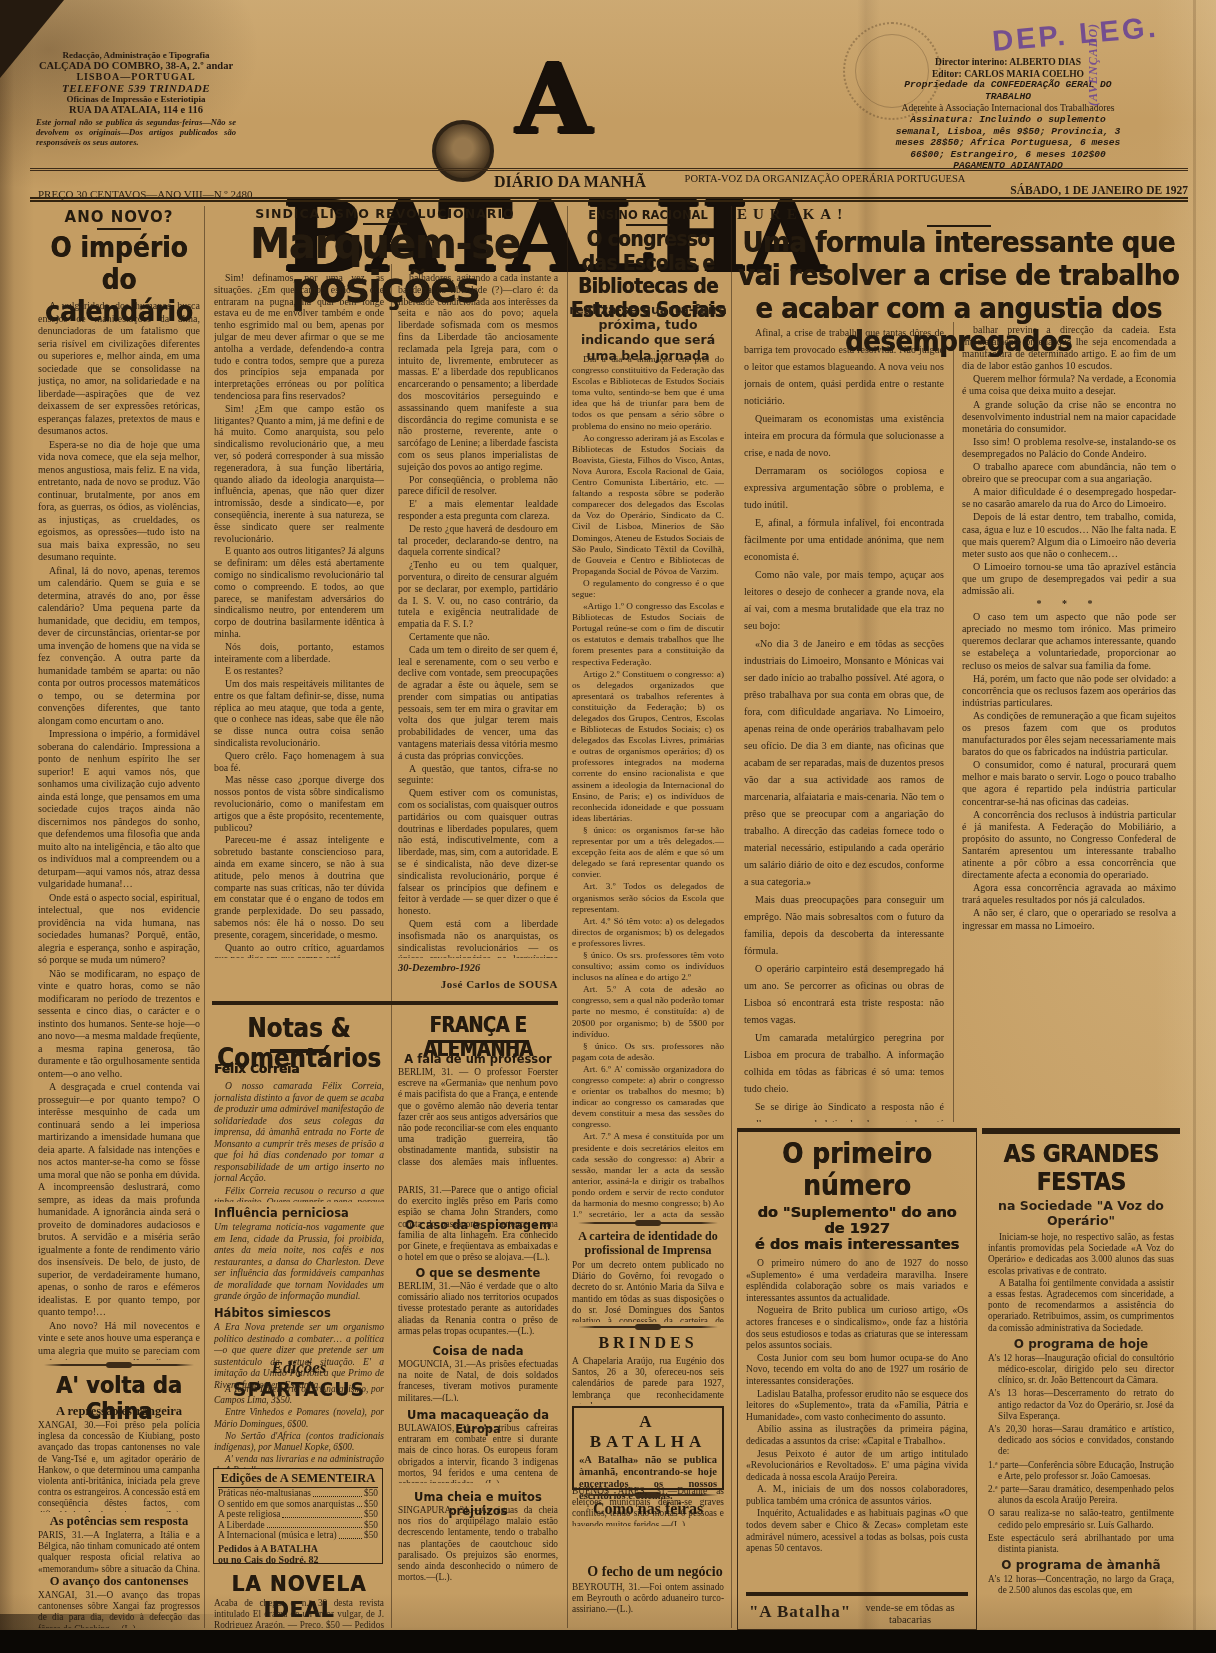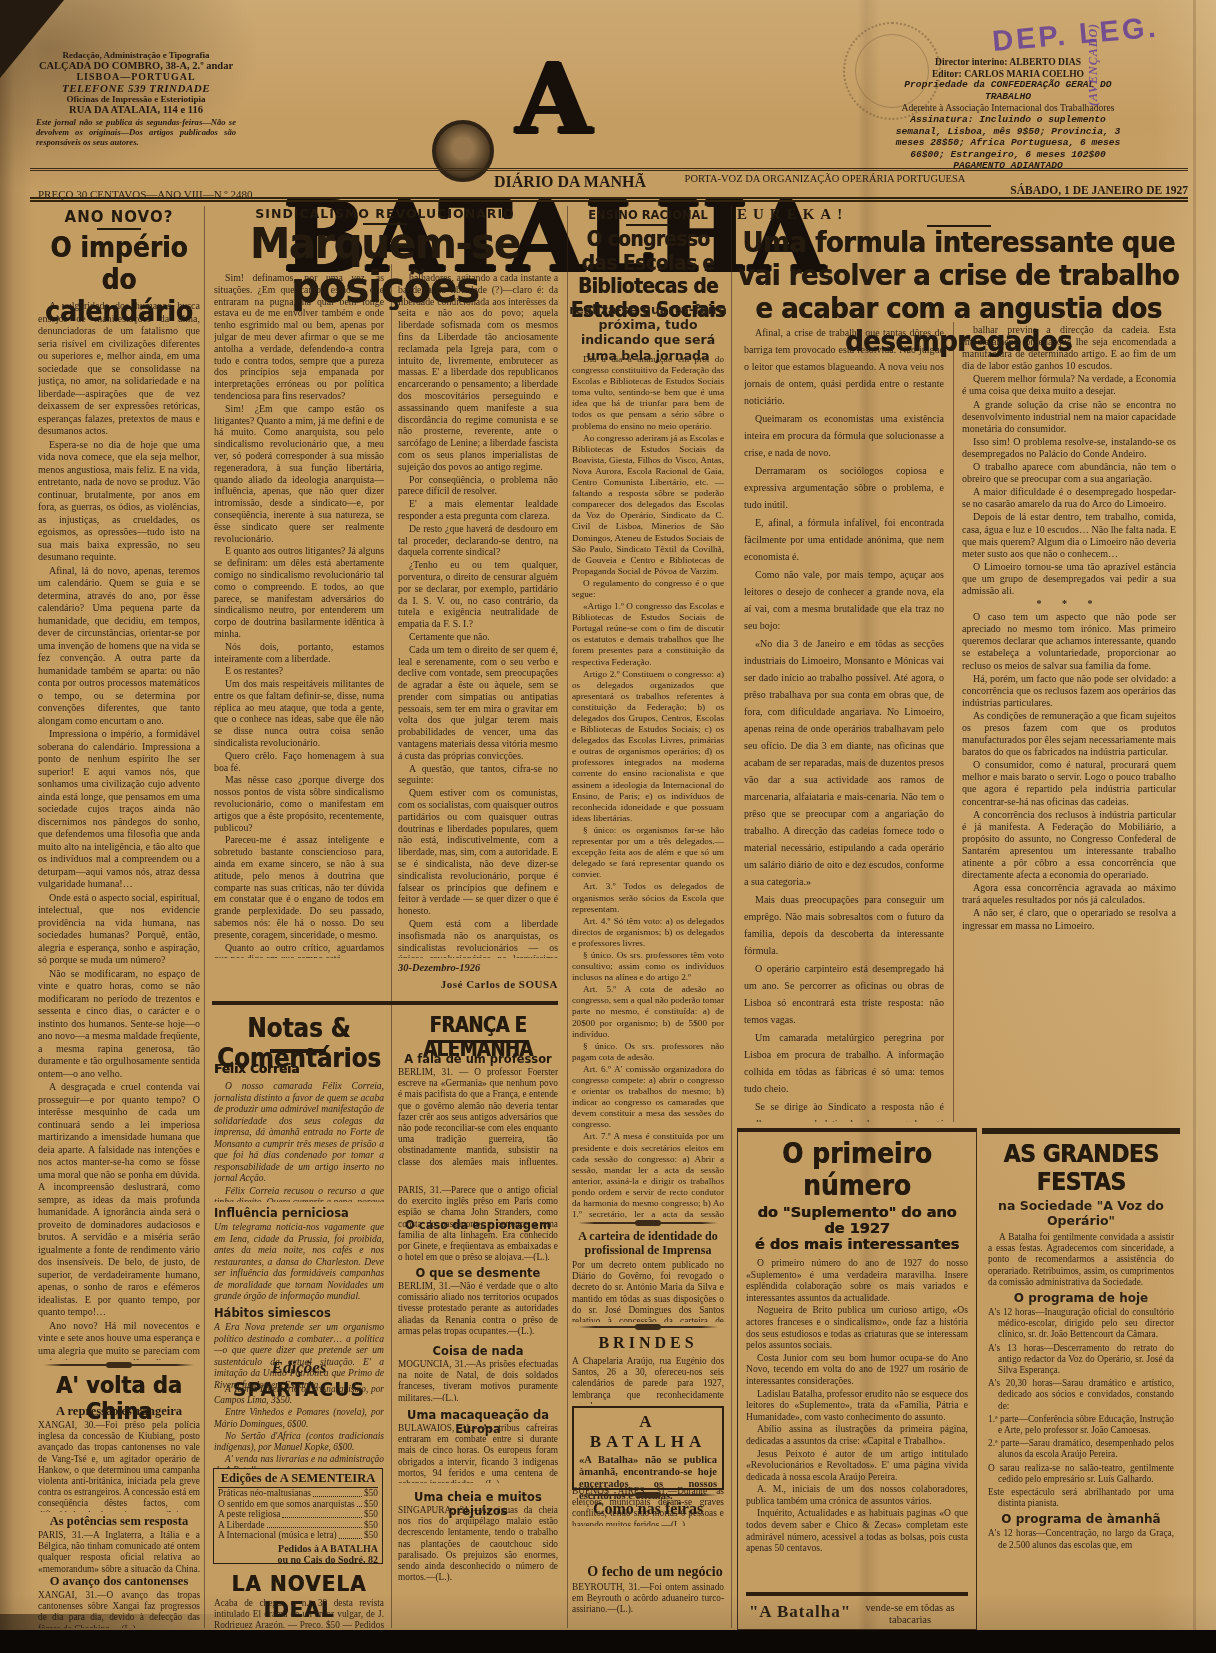--- a/index.html
+++ b/index.html
@@ -110,21 +110,21 @@
   #spartacus-title{left:214px;top:1358px;width:170px;text-align:center;color:#241a0e;}
   #spartacus-title .sp-a{font-family:"Liberation Serif",serif;font-weight:700;font-size:17px;}
   #spartacus-title .sp-b{font-family:"DejaVu Sans",sans-serif;font-weight:700;font-size:19px;letter-spacing:1px;}
   #spartacus-items{left:214px;top:1384px;width:170px;height:84px;font-size:9.4px;line-height:11.2px;}
   #sementeira-box{left:213px;top:1468px;width:170px;height:96px;border:1.5px solid #2c1f10;padding:2px 4px;box-sizing:border-box;}
   #sementeira-head{font-size:12.5px;border-bottom:1px solid #2c1f10;padding-bottom:1px;}
   .sem-row{display:flex;font-size:9.4px;line-height:10.6px;}
   .sem-row .sem-name{white-space:nowrap;}
   .sem-row .sem-dots{flex:1;border-bottom:1px dotted #2c1f10;margin:0 2px 2px;}
   .sem-row .sem-price{white-space:nowrap;}
-  #sementeira-foot{font-weight:700;font-size:10px;text-align:right;line-height:11px;margin-top:2px;}
+  #sementeira-foot{font-weight:700;font-size:10px;text-align:left;line-height:11px;margin-top:2px;}
   #novela-title{left:210px;top:1570px;width:178px;font-size:20px;text-align:center;letter-spacing:1px;transform:scaleY(1.1);transform-origin:top center;}
   #novela-body{left:214px;top:1598px;width:170px;height:30px;font-size:9.3px;line-height:11px;}
 
   
   #franca-title{left:394px;top:1012px;width:168px;font-size:18px;text-align:center;letter-spacing:-.5px;transform:scaleY(1.15);transform-origin:top center;}
   #franca-underline{left:432px;top:1040px;width:92px;height:3px;background:#241a0e;}
   .frh{left:398px;width:160px;}
   .frb{left:398px;width:160px;}
   #franca-s0h{top:1052px;} #franca-s0b{top:1067px;height:98px;}
   #franca-s1h{top:1218px;} #franca-s1b{top:1185px;height:76px;}
@@ -452,20 +452,21 @@
     <div id="vende-box">
       <span id="vende-name">"A Batalha"</span>
       <span id="vende-rest">vende-se em tôdas as tabacarias</span>
     </div>
   </div>
 
   <div class="abs" id="festas-box">
     <div class="gothic" id="festas-title">AS GRANDES FESTAS</div>
     <div id="festas-sub">na Sociedade "A Voz do Operário"</div>
     <div class="just" id="festas-paras">
+        <p class="para">Iniciam-se hoje, no respectivo salão, as festas infantis promovidas pela Sociedade «A Voz do Operário» e dedicadas aos 3.000 alunos das suas escolas privativas e de contrato.</p>
         <p class="para">A Batalha foi gentilmente convidada a assistir a essas festas. Agradecemos com sinceridade, a ponto de recomendarmos a assistência do operariado. Retribuimos, assim, os cumprimentos da comissão administrativa da Sociedade.</p>
       </div>
     <div id="festas-today-head">O programa de hoje</div>
     <div class="just" id="festas-today">
         <p class="prog">A's 12 horas—Inauguração oficial do consultório médico-escolar, dirigido pelo seu director clínico, sr. dr. João Bettencourt da Câmara.</p>
         <p class="prog">A's 13 horas—Descerramento do retrato do antigo redactor da Voz do Operário, sr. José da Silva Esperança.</p>
         <p class="prog">A's 20,30 horas—Sarau dramático e artístico, dedicado aos sócios e convidados, constando de:</p>
         <p class="prog">1.ª parte—Conferência sôbre Educação, Instrução e Arte, pelo professor sr. João Camoesas.</p>
         <p class="prog">2.ª parte—Sarau dramático, desempenhado pelos alunos da escola Araújo Pereira.</p>
         <p class="prog">O sarau realiza-se no salão-teatro, gentilmente cedido pelo empresário sr. Luís Galhardo.</p>

